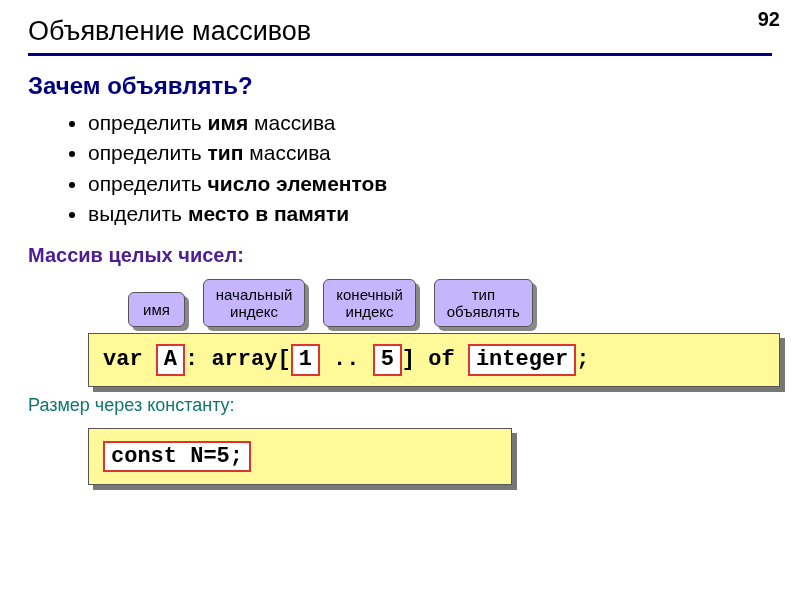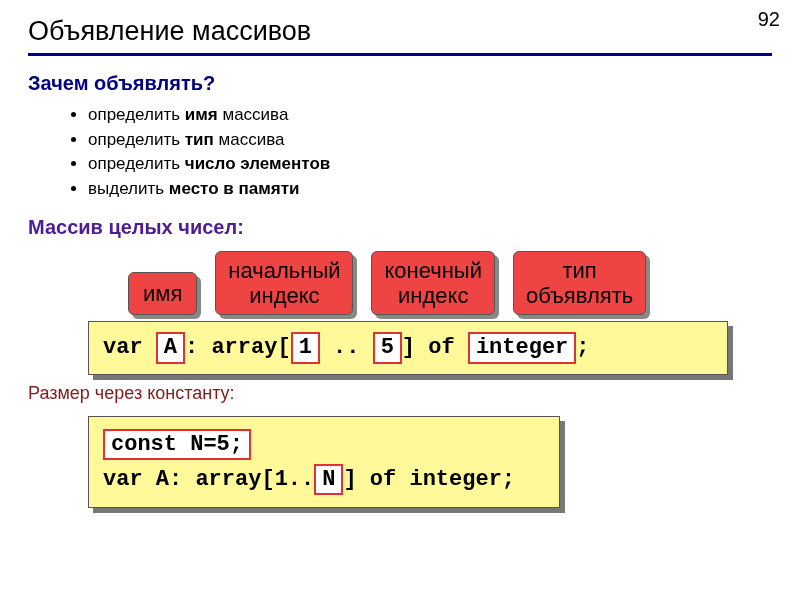--- a/index.html
+++ b/index.html
@@ -4,38 +4,38 @@
 <style>
   * { box-sizing: border-box; margin: 0; padding: 0; }
   body {
     width: 800px; height: 600px;
     background: #fff;
     font-family: Arial, Helvetica, sans-serif;
     color: #000;
     padding: 16px 28px 0 28px;
     position: relative;
   }
-  .page-number { position: absolute; top: 8px; right: 20px; font-size: 20px; font-weight: normal; margin-left: 16px; }
+  .page-number { position: absolute; top: 8px; right: 20px; font-size: 20px; font-weight: bold; margin-left: 16px; }
   .title { font-size: 27px; font-weight: normal; margin-bottom: 6px; }
   .title-rule { border: 0; border-top: 3px solid #000080; margin-bottom: 16px; }
-  .q { color: #000080; font-size: 20px; font-weight: bold; margin-bottom: 8px; }
+  .q { color: #000080; font-size: 24px; font-weight: bold; margin-bottom: 8px; }
   .bul { list-style: disc; margin-left: 60px; margin-bottom: 14px; }
-  .bul li { font-size: 17px; line-height: 1.45; }
+  .bul li { font-size: 21px; line-height: 1.45; }
   .subhead { color: #4c1d95; font-size: 20px; font-weight: bold; margin: 6px 0 12px 0; }
   .labels-row { display: flex; align-items: flex-end; gap: 18px; margin-left: 100px; margin-bottom: 6px; }
   .chip-wrap { position: relative; }
   .chip-shadow { position: absolute; top: 4px; left: 4px; width: 100%; height: 100%; background: #888; border-radius: 6px; }
-  .chip { position: relative; background: #ef4444; border: 1px solid #555; border-radius: 6px; padding: 6px 12px; font-size: 22px; text-align: center; line-height: 1.15; }
+  .chip { position: relative; background: #c4b5fd; border: 1px solid #555; border-radius: 6px; padding: 6px 12px; font-size: 15px; text-align: center; line-height: 1.15; }
   .chip.small { padding: 8px 14px; }
-  .code-wrap { position: relative; margin: 6px 0 8px 60px; width: 640px; }
+  .code-wrap { position: relative; margin: 6px 0 8px 60px; width: 692px; }
   .code-shadow { position: absolute; top: 5px; left: 5px; width: 100%; height: 100%; background: #777; }
   .code-box { position: relative; background: #fff99a; border: 1px solid #555; padding: 10px 14px; font-family: "Courier New", monospace; font-size: 22px; font-weight: bold; white-space: nowrap; }
   .code-box .line { line-height: 1.6; white-space: nowrap; }
   .hl { display: inline-block; background: #fff; border: 2px solid #d33; padding: 0 6px; line-height: 1.25; vertical-align: baseline; }
-  .inter { font-size: 18px; color: #7f1d1d; margin: 2px 0 12px 0; }
+  .inter { font-size: 18px; color: #0f766e; margin: 2px 0 12px 0; }
   b { font-weight: bold; }
 </style>
 </head>
 <body>
 
 <div class="page-number">92</div>
 
 <div class="title">Объявление массивов</div>
 <hr class="title-rule">
 
@@ -80,19 +80,18 @@
 
 <div class="code-wrap">
   <div class="code-shadow"></div>
   <div class="code-box">
     <span>var </span><span class="hl">A</span><span>: array[</span><span class="hl">1</span><span> .. </span><span class="hl">5</span><span>] of </span><span class="hl">integer</span><span>;</span>
   </div>
 </div>
 
 <div class="inter">Размер через константу:</div>
 
-<div class="code-wrap" style="width:472px;">
+<div class="code-wrap" style="width:424px;">
   <div class="code-shadow"></div>
   <div class="code-box">
     <div class="line"><span class="hl">const N=5;</span></div>
-    <div class="line"><span>var A: array[1..</span><span class="hl">N</span><span>] of integer;</span></div>
   </div>
 </div>
 
 </body></html>

